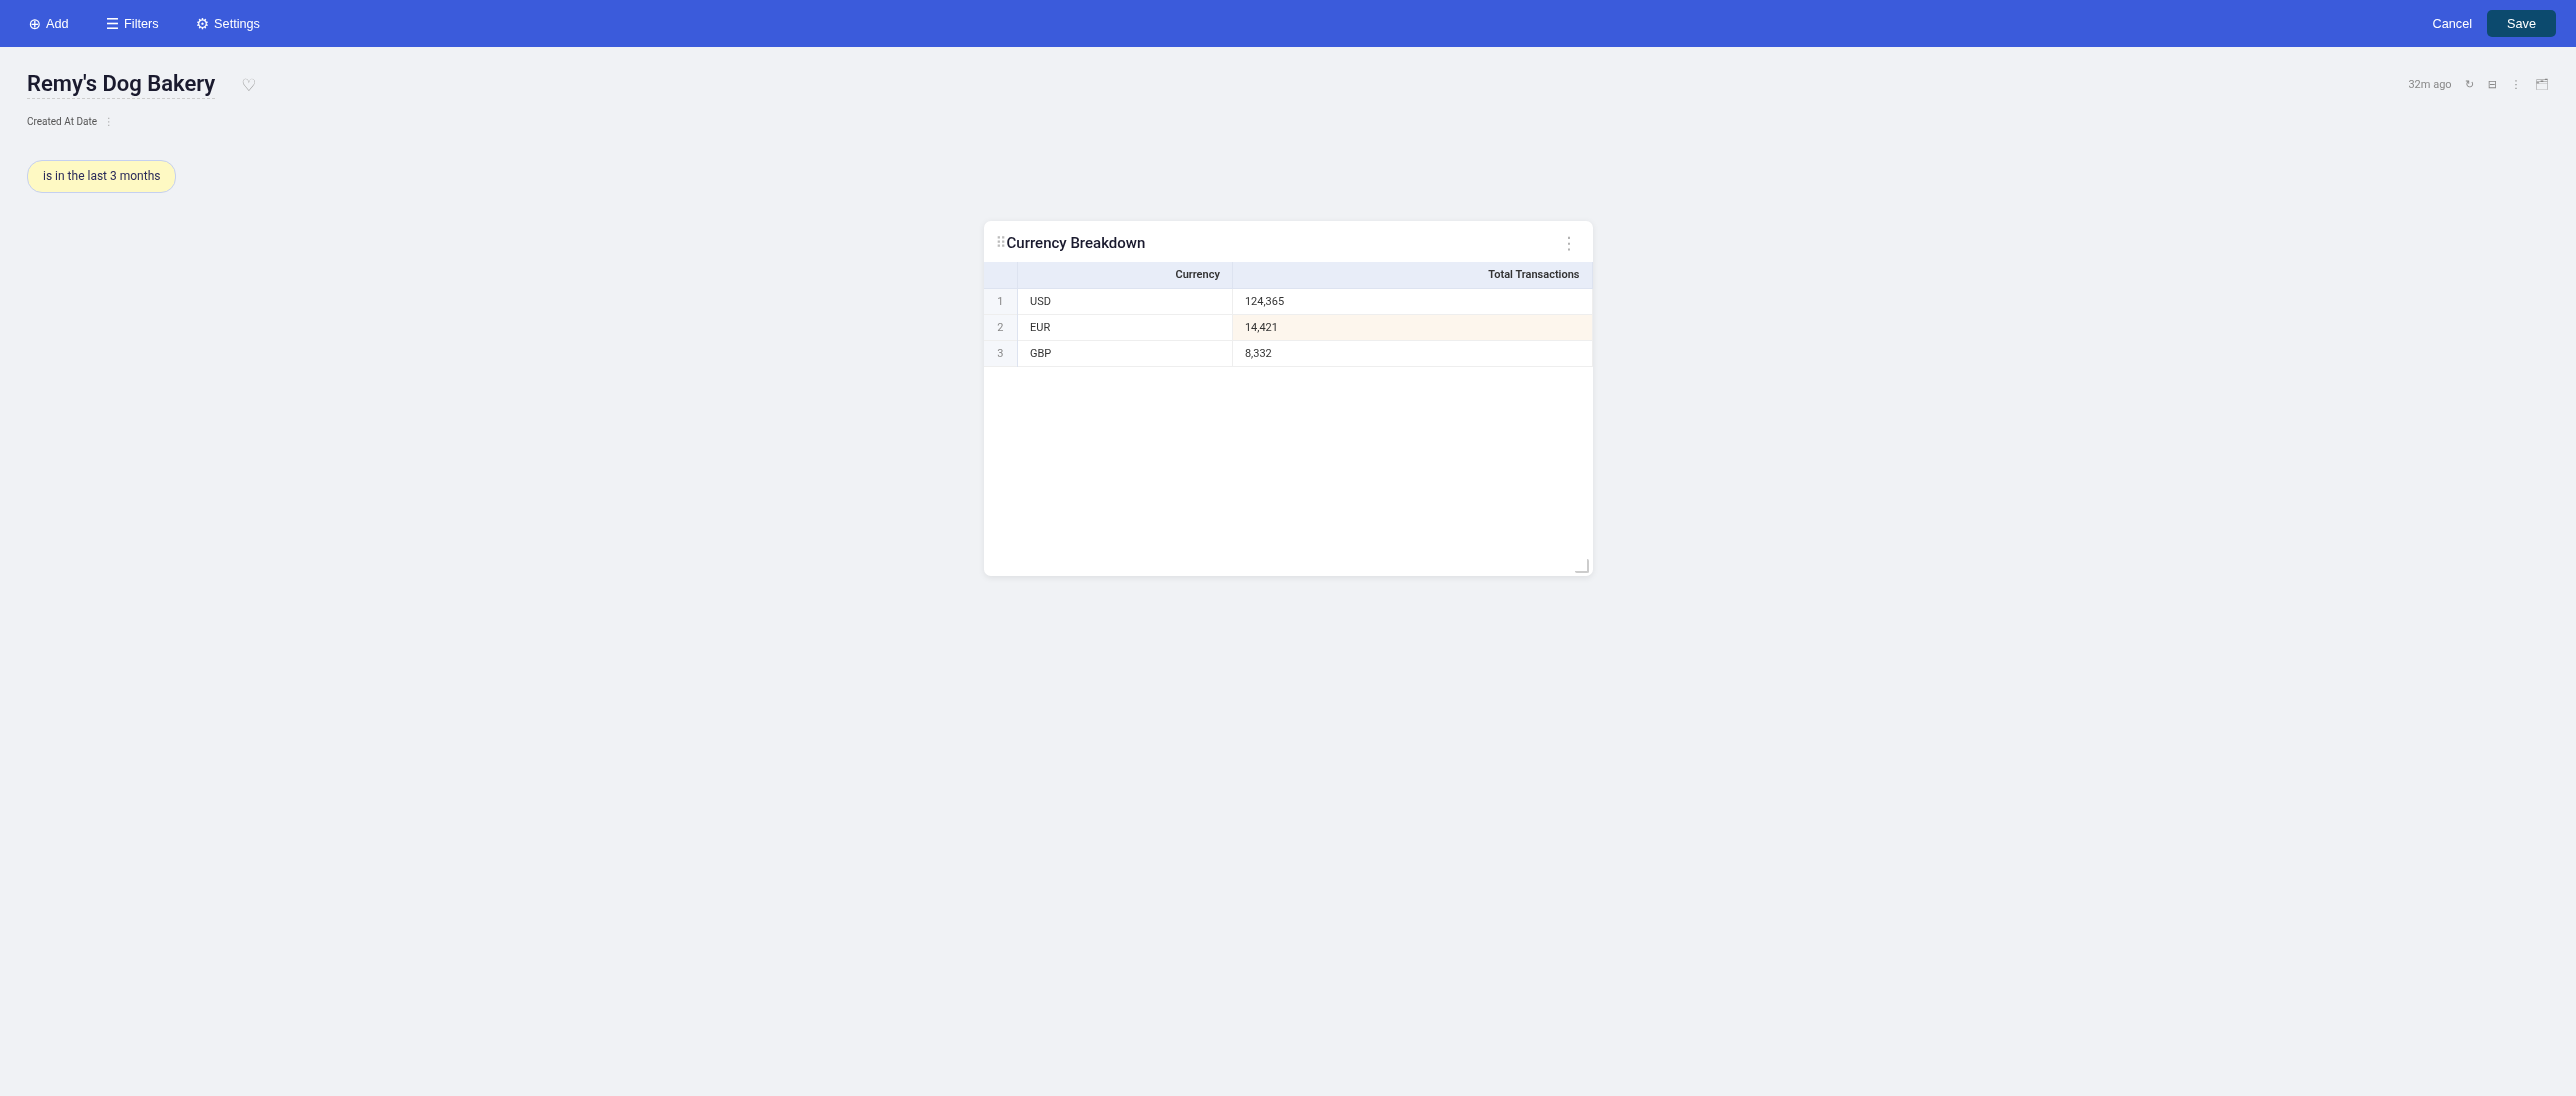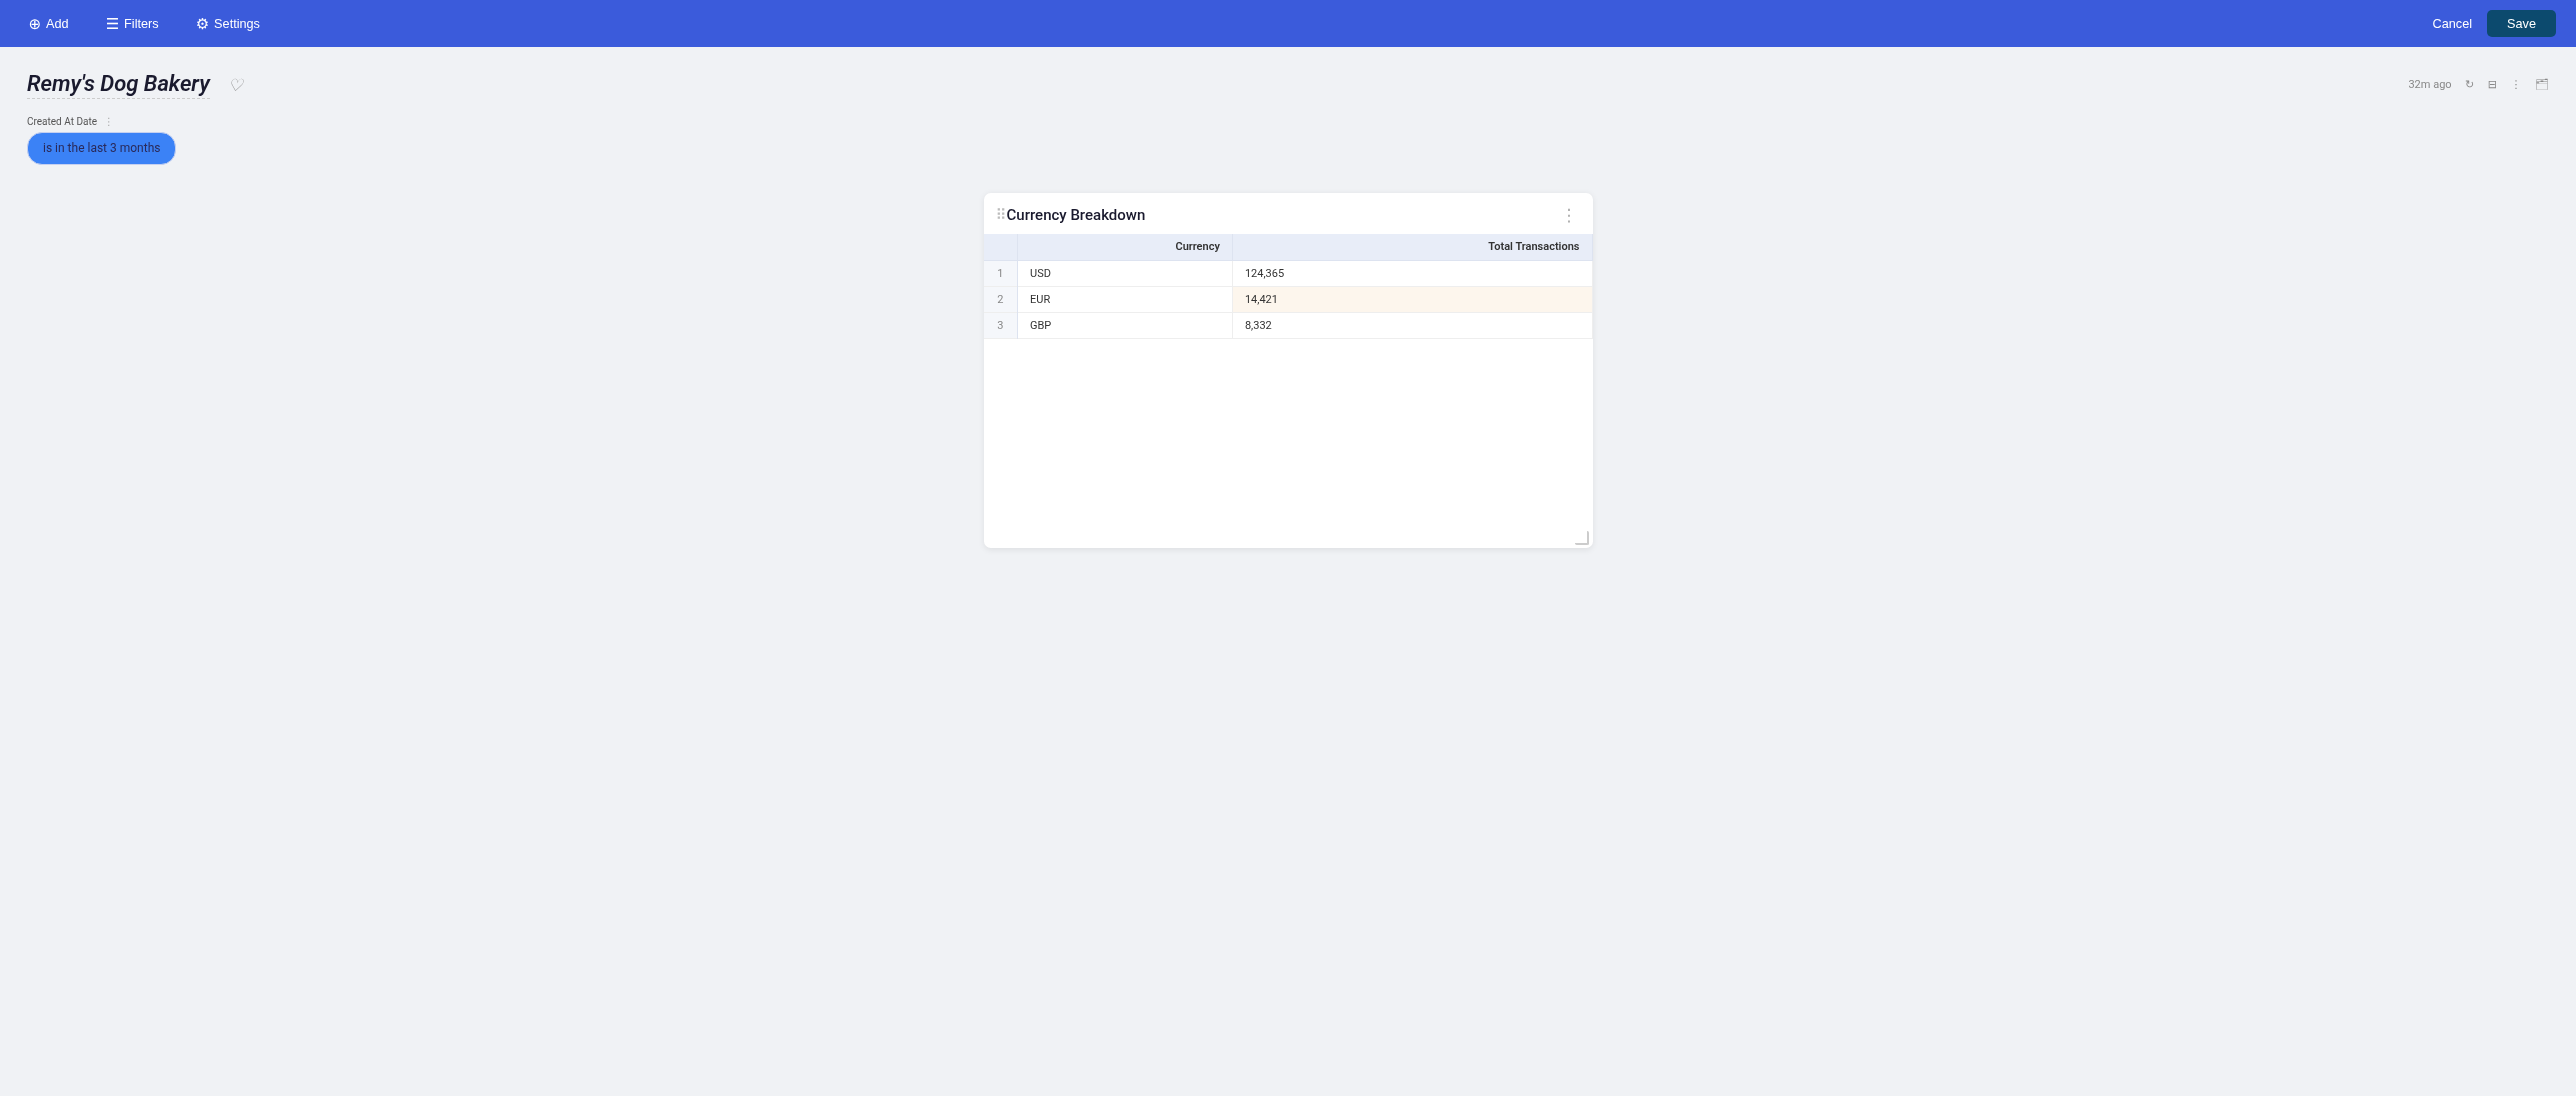--- a/index.html
+++ b/index.html
@@ -33,42 +33,43 @@
     }
 
     
     .page { padding: 24px 27px; }
 
     
     .page-header {
       display: flex; align-items: center; justify-content: space-between;
       margin-bottom: 17px;
     }
-    .page-title-row { display: flex; align-items: center; gap: 18px; font-style: italic; }
+    .page-title-row { display: flex; align-items: center; gap: 26px; }
     .page-title {
       font-size: 22px; font-weight: 600; color: #1a1a2e;
       border-bottom: 1.7px dashed #ccc; padding-bottom: 1.7px;
     }
     .heart-icon { color: #999; font-size: 17px; cursor: pointer; }
     .header-actions { display: flex; align-items: center; gap: 13.5px; color: #888; font-size: 11px; }
     .header-actions span { display: flex; align-items: center; gap: 3.4px; cursor: pointer; }
 
     
     .filter-section { margin-bottom: 20px; }
     .filter-label { font-size: 10px; color: #555; margin-bottom: 5px; display: flex; align-items: center; gap: 6.8px; }
     .filter-label .dots-icon { cursor: pointer; color: #aaa; }
     .filter-chip {
       display: inline-block;
-      background: #3b82f6;
+      background: #fef9c3;
       border: 0.8px solid #c5d0f0;
       border-radius: 15px;
       padding: 8.5px 15px;
       font-size: 12px;
       color: #2a2a5a;
       cursor: pointer;
+      margin-top: 28px;
     }
 
     
     .widget-area { display: flex; justify-content: center; padding-top: 8.5px; }
     .widget-card {
       background: #fff;
       border-radius: 6.8px;
       box-shadow: 0 1.7px 6.8px rgba(0,0,0,0.08);
       width: 609px;
       min-height: 355px;

